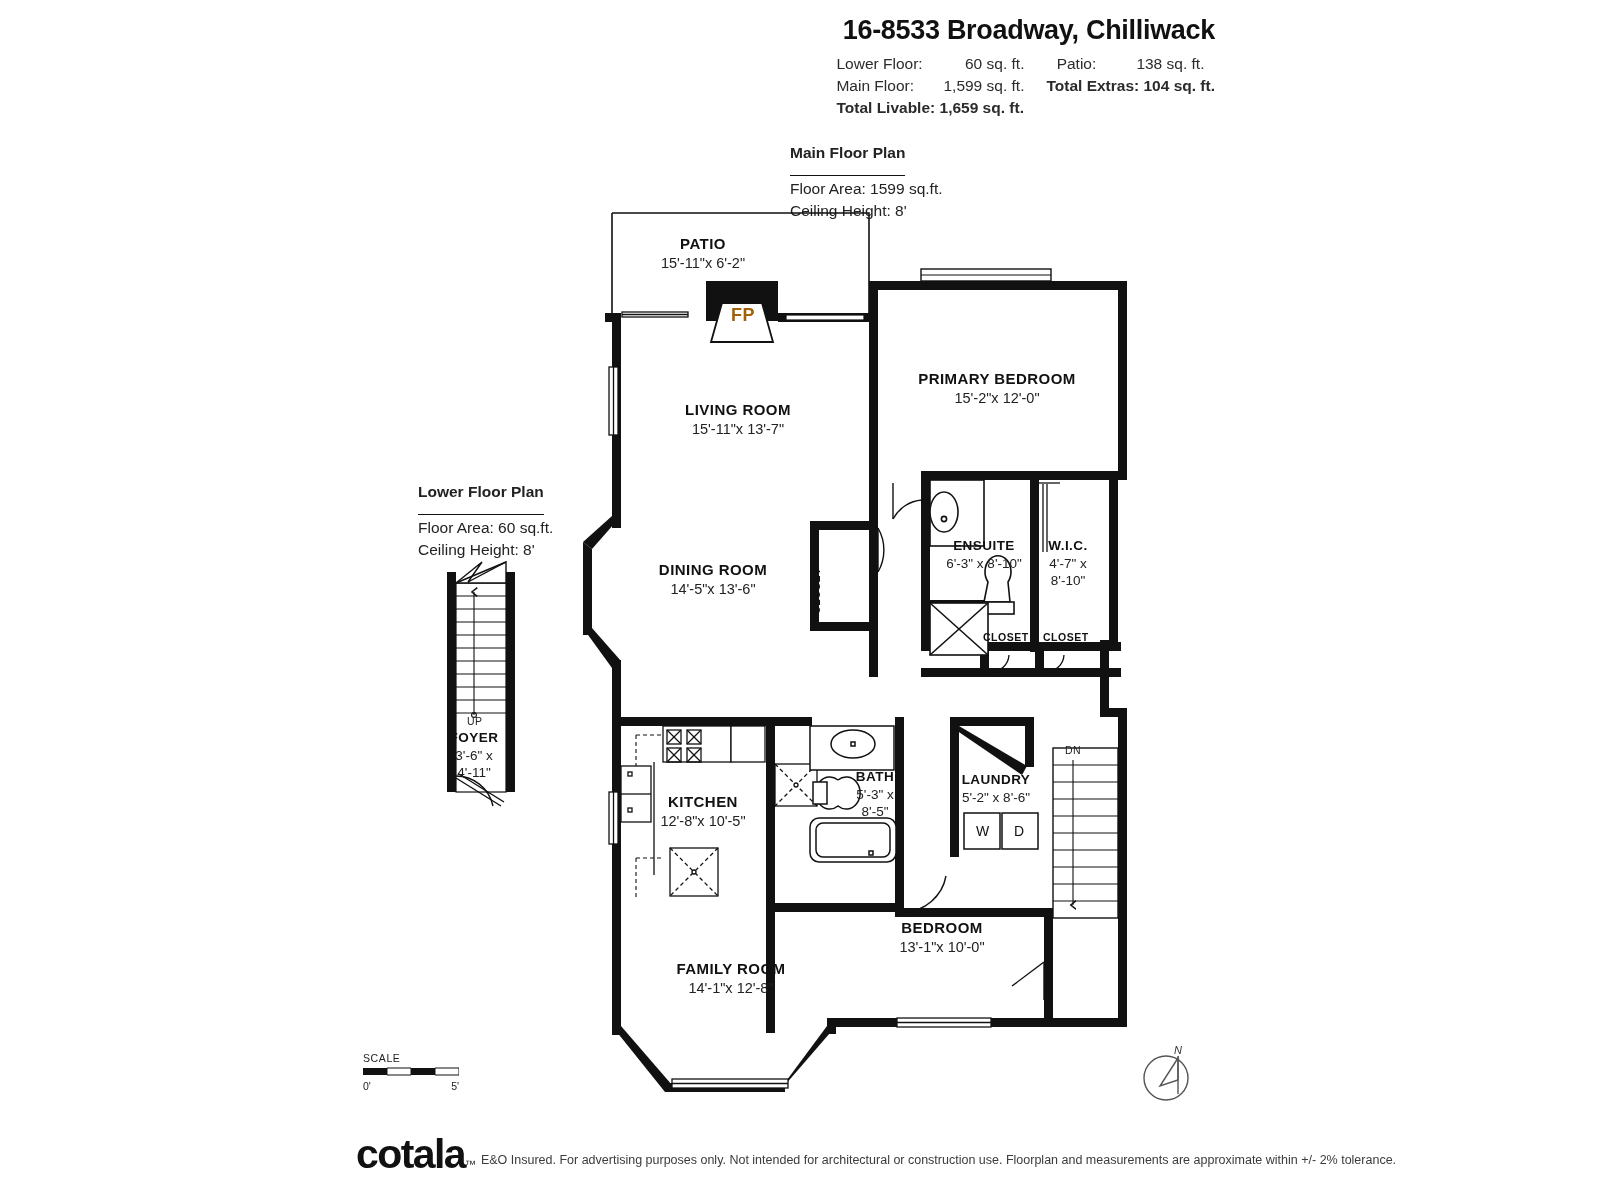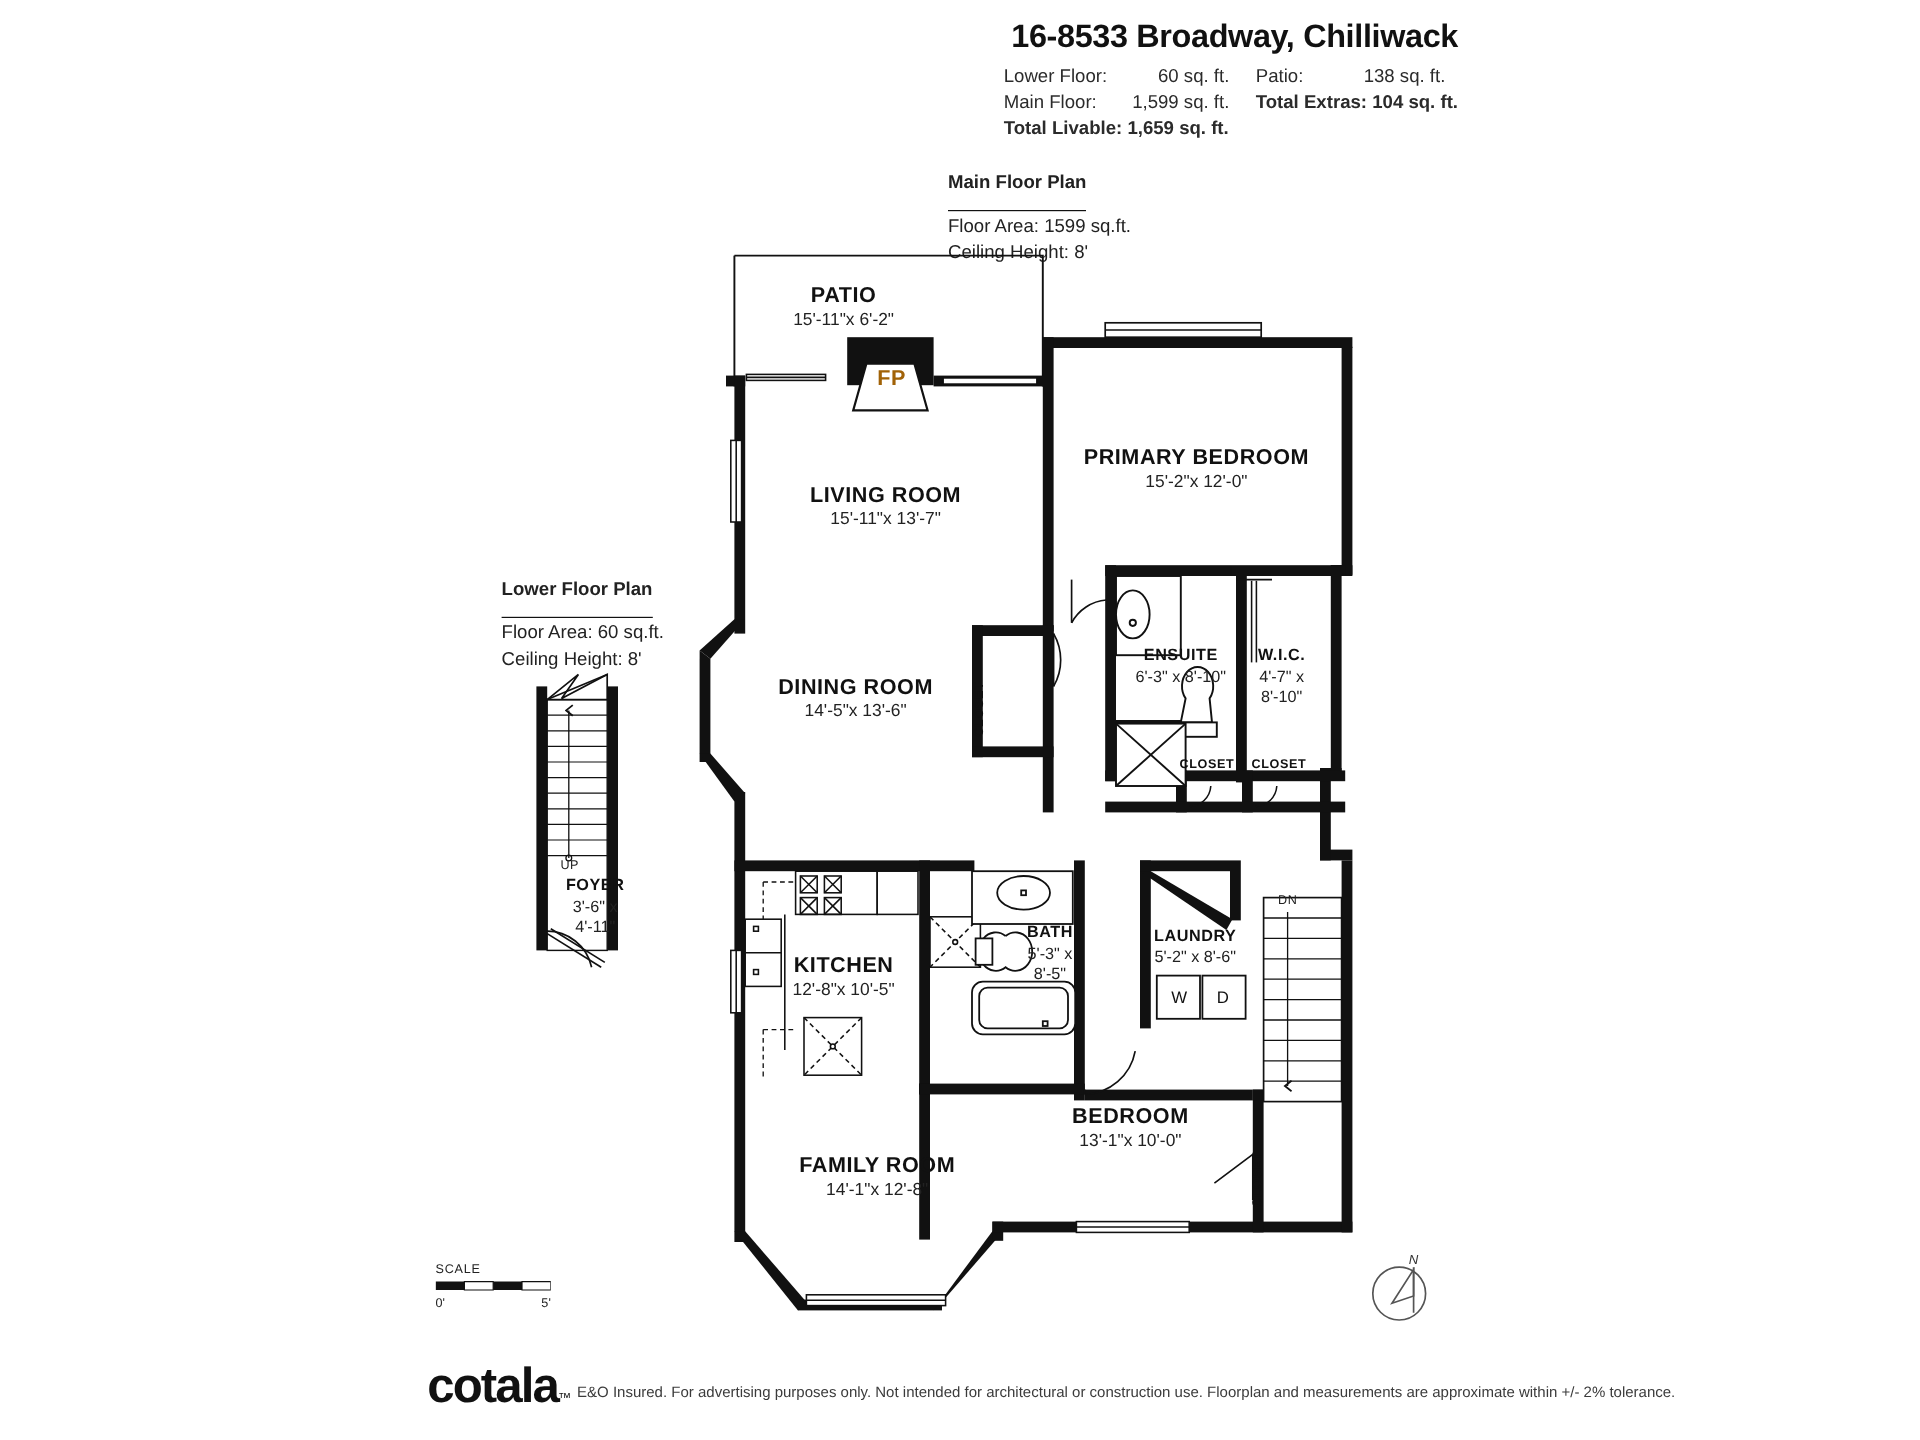--- a/index.html
+++ b/index.html
@@ -47,21 +47,21 @@
     color: #2b2b2b;
   }
   .stats-left { text-align: left; }
   .stats-right { text-align: left; margin-left: 22px;}
   .stat-row {
     display: flex;
     line-height: 1.42;
     white-space: nowrap;
   }
   .stat-label { min-width: 96px; }
-  .stat-label.wide { min-width: 60px; }
+  .stat-label.wide { min-width: 60px; text-align: center; }
   .stat-val { min-width: 92px; text-align: right; }
   .stat-val.r2 { min-width: 98px; text-align: right; }
   .stat-total {
     font-weight: bold;
     line-height: 1.42;
     white-space: nowrap;
   }
 
   
   .plan-note { position: absolute; font-size: 15.5px; line-height: 1.38; color: #222; }
@@ -71,21 +71,21 @@
     display: inline-block;
     padding-bottom: 12px;
     margin-bottom: 2px;
   }
   #main-floor-note { left: 790px; top: 142px; }
   #lower-floor-note { left: 418px; top: 481px; }
 
   
   .room { position: absolute; text-align: center; }
   .room .rname {
-    font-size: 18px;
+    font-size: 15px;
     font-weight: bold;
     letter-spacing: 0.45px;
     color: #111;
     white-space: nowrap;
     line-height: 1.25;
   }
   .room .rdim {
     font-size: 14.5px;
     color: #222;
     white-space: nowrap;
@@ -547,21 +547,21 @@
   <div class="room" style="left:942px; top:919px; width:180px; margin-left:-90px;">
     <div class="rname">BEDROOM</div>
     <div class="rdim">13'-1"x 10'-0"</div>
   </div>
 
   <div class="room" style="left:731px; top:960px; width:200px; margin-left:-100px;">
     <div class="rname">FAMILY ROOM</div>
     <div class="rdim">14'-1"x 12'-8"</div>
   </div>
 
-  <div class="room small" style="left:496px; top:730px; width:120px; margin-left:-60px;">
+  <div class="room small" style="left:474px; top:730px; width:120px; margin-left:-60px;">
     <div class="rname">FOYER</div>
     <div class="rdim">3'-6" x</div>
     <div class="rdim">4'-11"</div>
   </div>
 
   <div class="fp-label" style="left:731px; top:305px;">FP</div>
 
   <div class="vlabel rot-ccw" style="left:816px; top:578px; width:60px; margin-left:-30px;">CLOSET</div>
   <div class="vlabel rot-ccw" style="left:1048px; top:970px; width:60px; margin-left:-30px;">CLOSET</div>
   <div class="tinylabel" style="left:983px; top:631px;">CLOSET</div>

